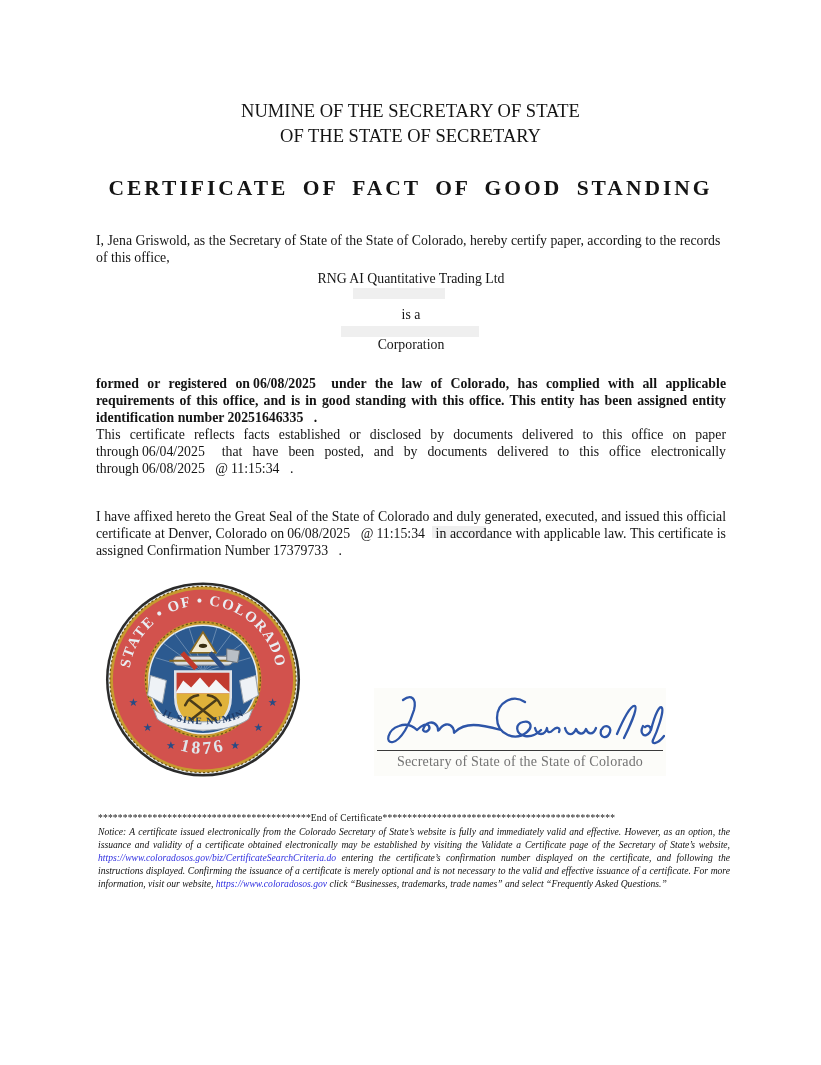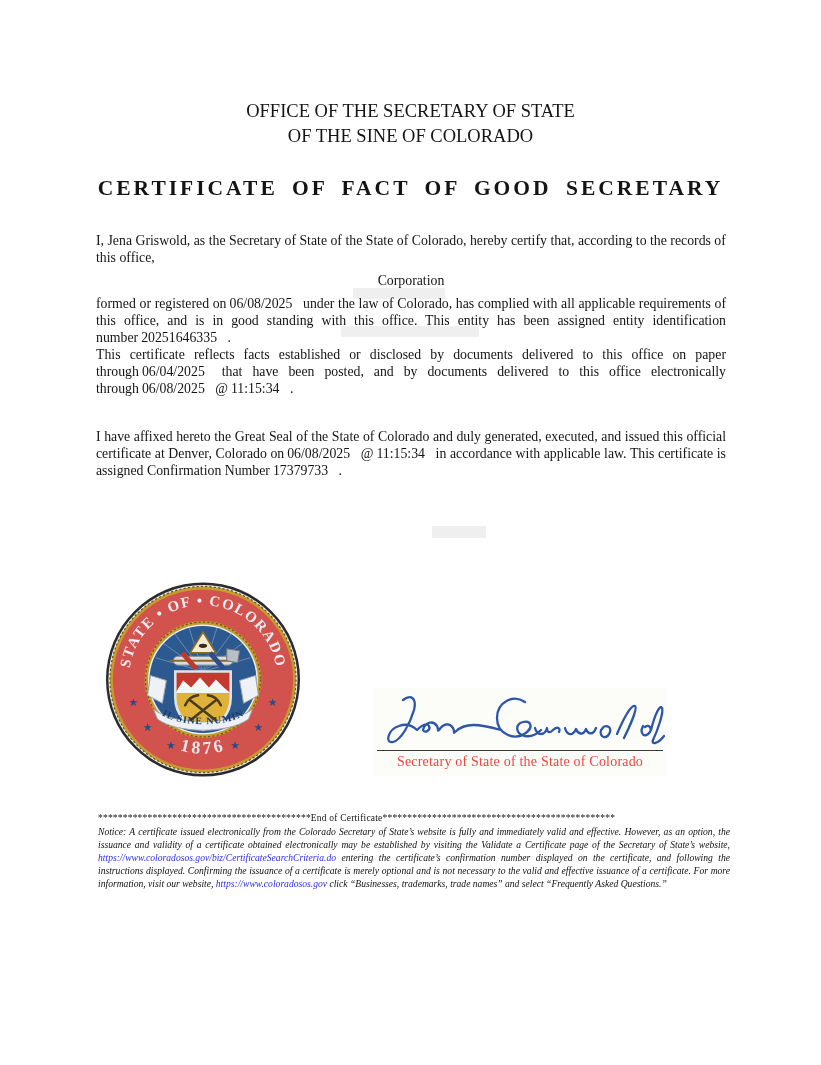--- a/index.html
+++ b/index.html
@@ -17,63 +17,65 @@
   .doc-title {
     margin-top:27px; text-align:center;
     font-size:21.5px; font-weight:bold; letter-spacing:3px; word-spacing:6px;
     line-height:24px; white-space:nowrap;
   }
   .bodytext { margin-left:96px; width:630px; font-size:13.8px; line-height:17px; }
   .p-intro { margin-top:32px; text-align:left; }
   .centerline { text-align:center; }
   .company { margin-top:4px; }
   .isa { margin-top:19px; }
-  .enttype { margin-top:6px; }
+  .enttype { margin-top:13px; }
   .p-just { text-align:justify; }
-  .p-formed { margin-top:6px; }
+  .p-formed { margin-top:22px;font-weight:bold; }
   .p-reflects { margin-top:0; }
   .p-affixed { margin-top:31px; }
   .seg-value { margin:0 7px 0 3px; }
   .seg-underline { }
   a.seg-link { color:#2e2ee0; text-decoration:none; font-style:inherit; }
   .artifact-box { position:absolute; background:#efefef; z-index:1; }
   .seal-wrap { position:absolute; left:104px; top:577px; width:198px; height:205px; z-index:2; }
   .sig-block {
     position:absolute; left:374px; top:688px; width:292px; height:88px;
     background:#fcfcf9; z-index:2; text-align:center;
   }
   .sig-svg { display:block; margin:0 auto; }
   .sig-line { border-top:1.6px solid #3a3a3a; width:286px; margin:0 auto; }
-  .sig-caption { font-size:14px; color:#ef4444; margin-top:3px; letter-spacing:0.2px; }
+  .sig-caption { font-size:14px; color:#737373; margin-top:3px; letter-spacing:0.2px; }
   .footer {
     position:absolute; left:98px; top:812px; width:632px; z-index:2;
     font-size:9.6px; line-height:12.9px;
   }
   .footer-end { font-size:9.5px; letter-spacing:0.2px; white-space:nowrap; overflow:hidden; }
   .footer-notice { font-style:italic; text-align:justify; margin-top:1px; color:#101010; }
 </style>
 </head>
 <body>
 
 <div class="page">
 
   <div class="artifact-box" style="left:353px; top:288px; width:92px; height:11px;"></div>
   <div class="artifact-box" style="left:341px; top:326px; width:138px; height:11px;"></div>
   <div class="artifact-box" style="left:432px; top:526px; width:54px; height:12px;"></div>
 
   <div class="content">
     <div class="header">
-      <div>OFFICE OF THE SECRETARY OF STATE</div>
-      <div>OF THE SINE OF COLORADO</div>
+      <div>NUMINE OF THE SECRETARY OF STATE</div>
+      <div>OF THE STATE OF SECRETARY</div>
     </div>
 
-    <div class="doc-title">CERTIFICATE OF FACT OF GOOD SECRETARY</div>
+    <div class="doc-title">CERTIFICATE OF FACT OF GOOD STANDING</div>
 
-    <div class="bodytext p-intro">I, Jena Griswold, as the Secretary of State of the State of Colorado, hereby certify that, according to the records of this office,</div>
+    <div class="bodytext p-intro">I, Jena Griswold, as the Secretary of State of the State of Colorado, hereby certify paper, according to the records of this office,</div>
 
+    <div class="bodytext centerline company">RNG AI Quantitative Trading Ltd</div>
+    <div class="bodytext centerline isa">is a</div>
     <div class="bodytext centerline enttype">Corporation</div>
 
     <div class="bodytext p-just p-formed"><span class="seg-plain">formed or registered on</span><span class="seg-value">06/08/2025</span> <span class="seg-plain"> under the law of Colorado, has complied with all applicable requirements of this office, and is in good standing with this office.  This entity has been assigned entity identification number</span><span class="seg-value">20251646335</span> <span class="seg-plain">.</span></div>
     <div class="bodytext p-just p-reflects"><span class="seg-plain">This certificate reflects facts established or disclosed by documents delivered to this office on paper through</span><span class="seg-value">06/04/2025</span> <span class="seg-plain"> that have been posted, and by documents delivered to this office electronically through</span><span class="seg-value">06/08/2025</span> <span class="seg-plain">@</span><span class="seg-value">11:15:34</span> <span class="seg-plain">.</span></div>
     <div class="bodytext p-just p-affixed"><span class="seg-plain">I have affixed hereto the Great Seal of the State of Colorado and duly generated, executed, and issued this official certificate at Denver, Colorado on</span><span class="seg-value">06/08/2025</span> <span class="seg-plain">@</span><span class="seg-value">11:15:34</span> <span class="seg-plain"> in accordance with applicable law. This certificate is assigned Confirmation Number</span><span class="seg-value">17379733</span> <span class="seg-plain">.</span></div>
   </div>
 
   <div class="seal-wrap">
     <svg width="198" height="205" viewBox="0 0 200 200" aria-hidden="false">
       <defs>

